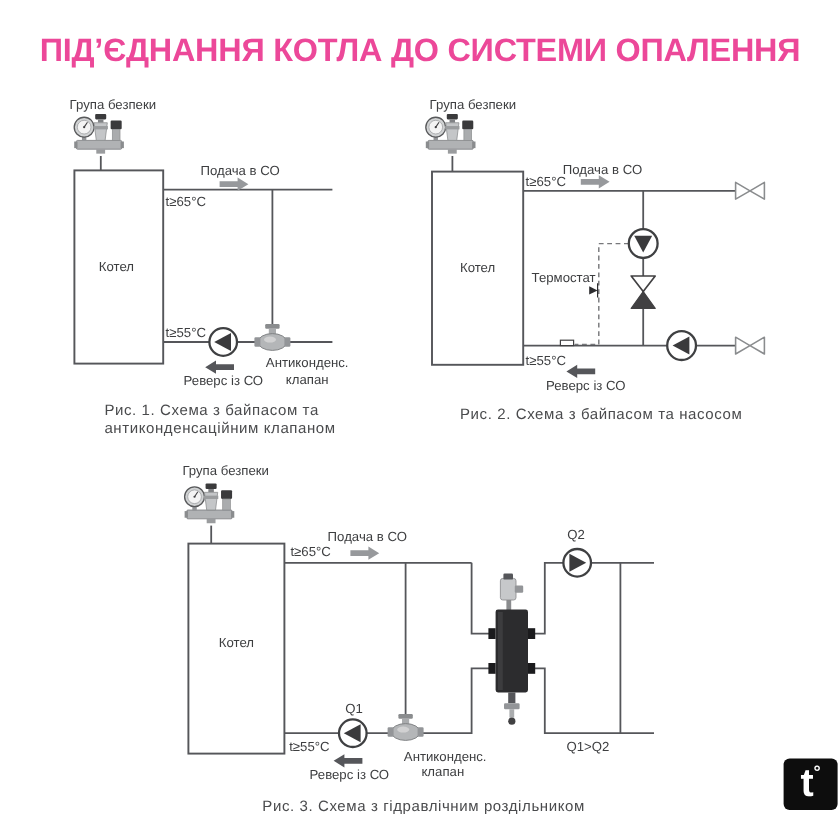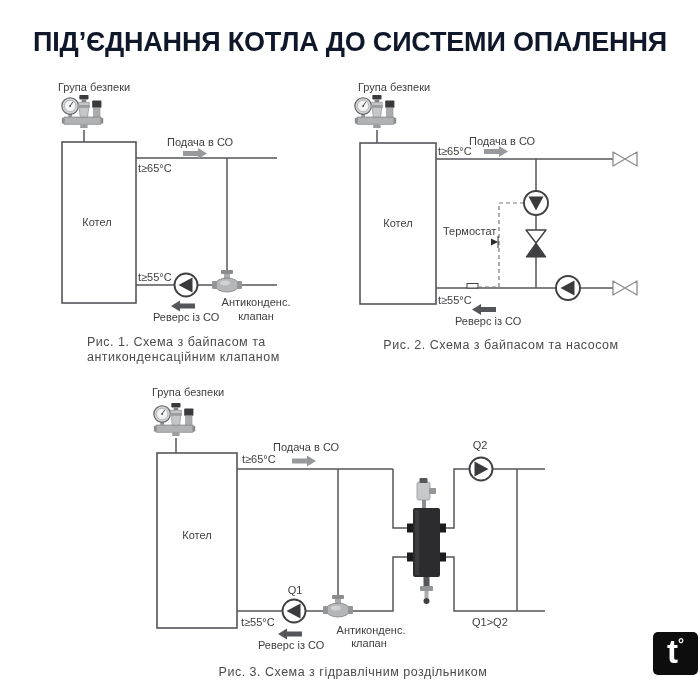--- a/index.html
+++ b/index.html
@@ -1,19 +1,19 @@
 <!DOCTYPE html>
 <html><head>
 <meta charset="utf-8">
 <style>
   html,body{margin:0;padding:0;background:#ffffff;}
   .page{position:relative;width:700px;height:700px;background:#ffffff;overflow:hidden;
         font-family:"Liberation Sans","DejaVu Sans",sans-serif;color:#3d3e40;}
   .title{position:absolute;top:27px;left:0;width:700px;text-align:center;
-         font-size:27px;font-weight:700;letter-spacing:-0.2px;color:#0f172a;}
+         font-size:27px;font-weight:700;letter-spacing:-0.2px;color:#ec4899;}
   .fig{position:absolute;}
   .fig1{left:40px;top:75px;}
   .fig2{left:340px;top:75px;}
   .fig3{left:130px;top:385px;}
   svg text{fill:#3d3e40;font-family:"Liberation Sans","DejaVu Sans",sans-serif;font-size:11px;}
   svg text.caption{font-size:12.5px;letter-spacing:0.5px;fill:#4a4b4d;}
   .logo{position:absolute;left:653px;top:632px;width:45px;height:43px;background:#0d0d0d;
         border-radius:5px;display:flex;align-items:flex-start;justify-content:center;}
   .logo-t{color:#ffffff;font-size:33px;font-weight:700;line-height:40px;}
   .logo-deg{color:#ffffff;font-size:15px;font-weight:700;line-height:18px;margin-top:3px;}

